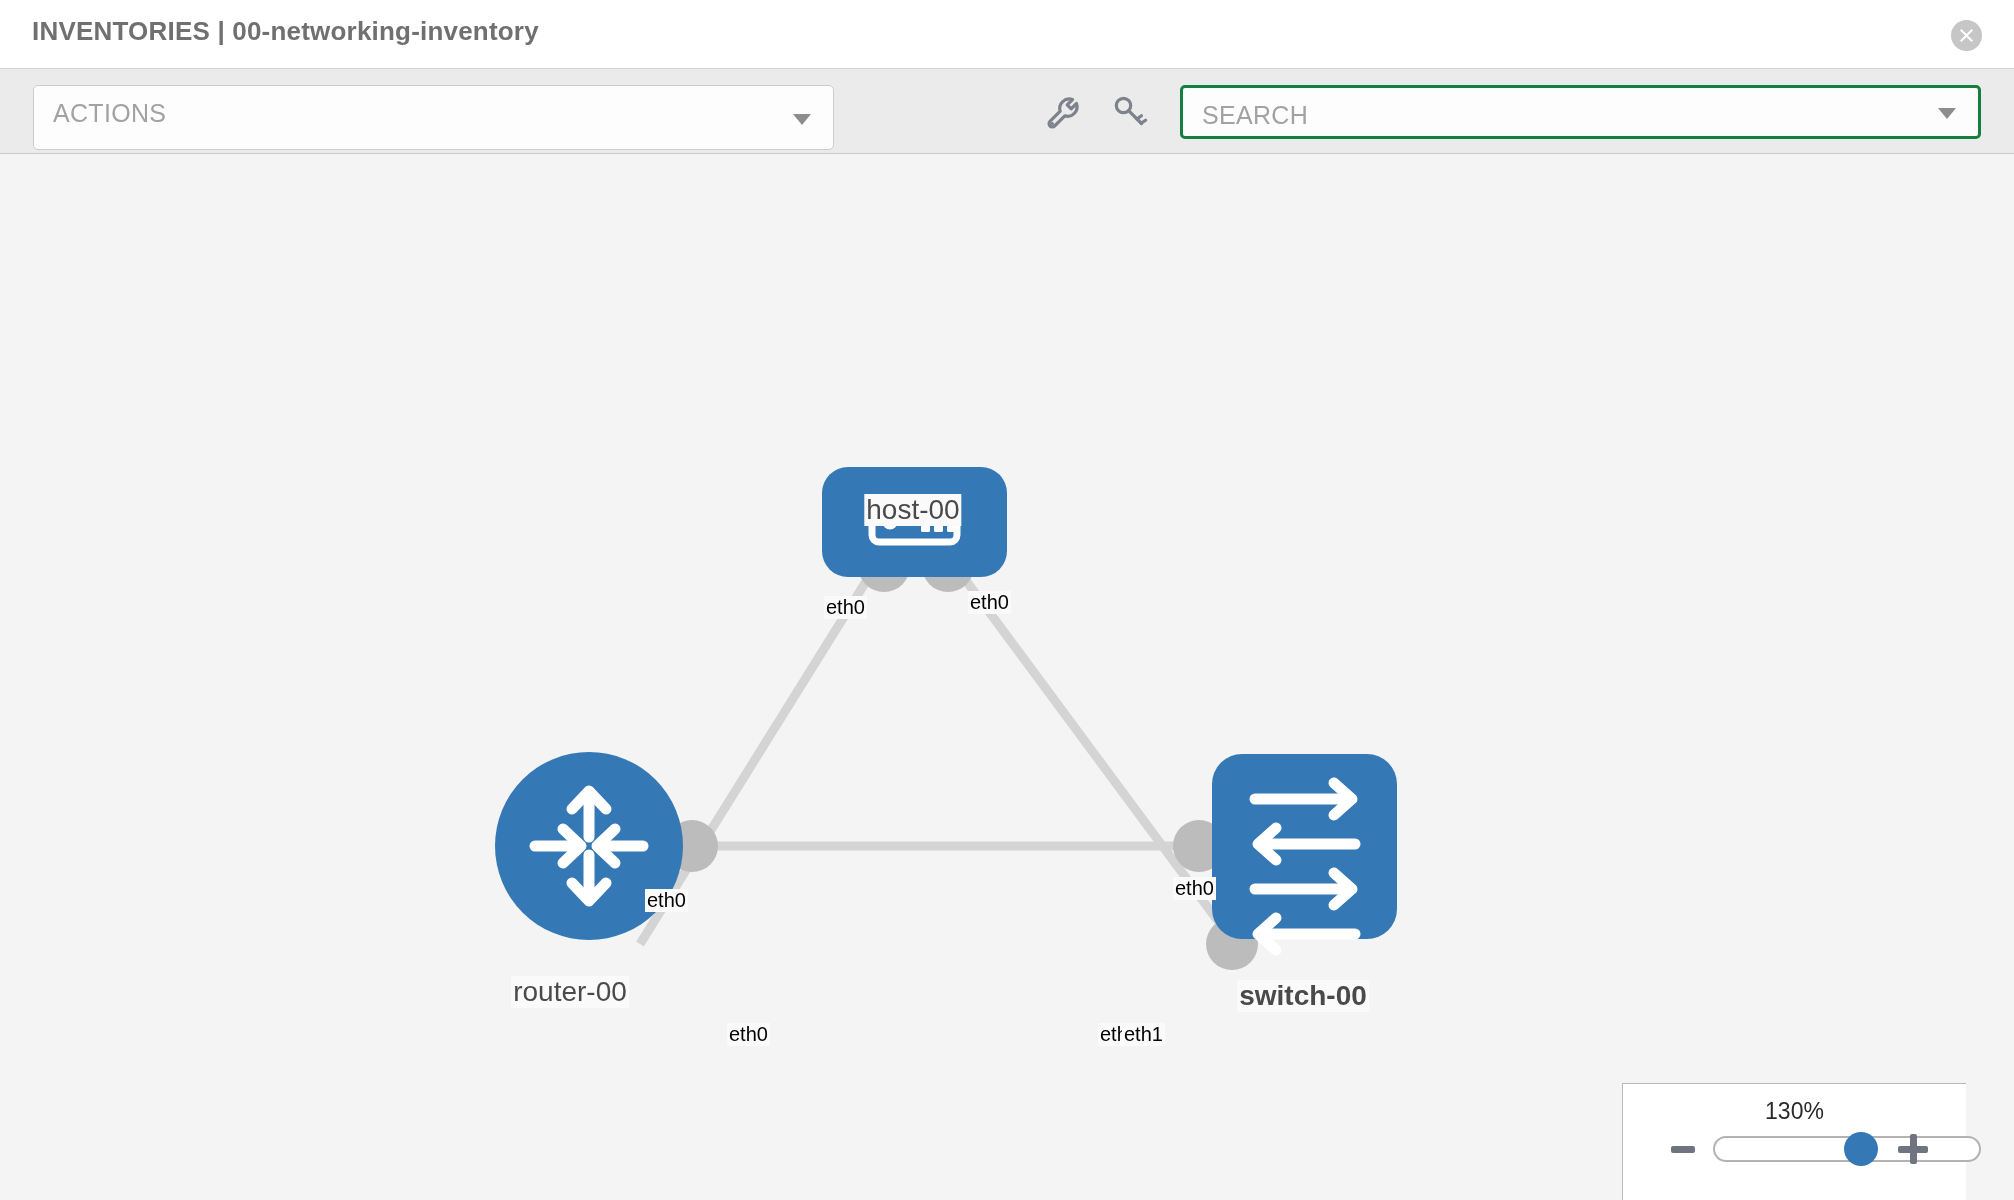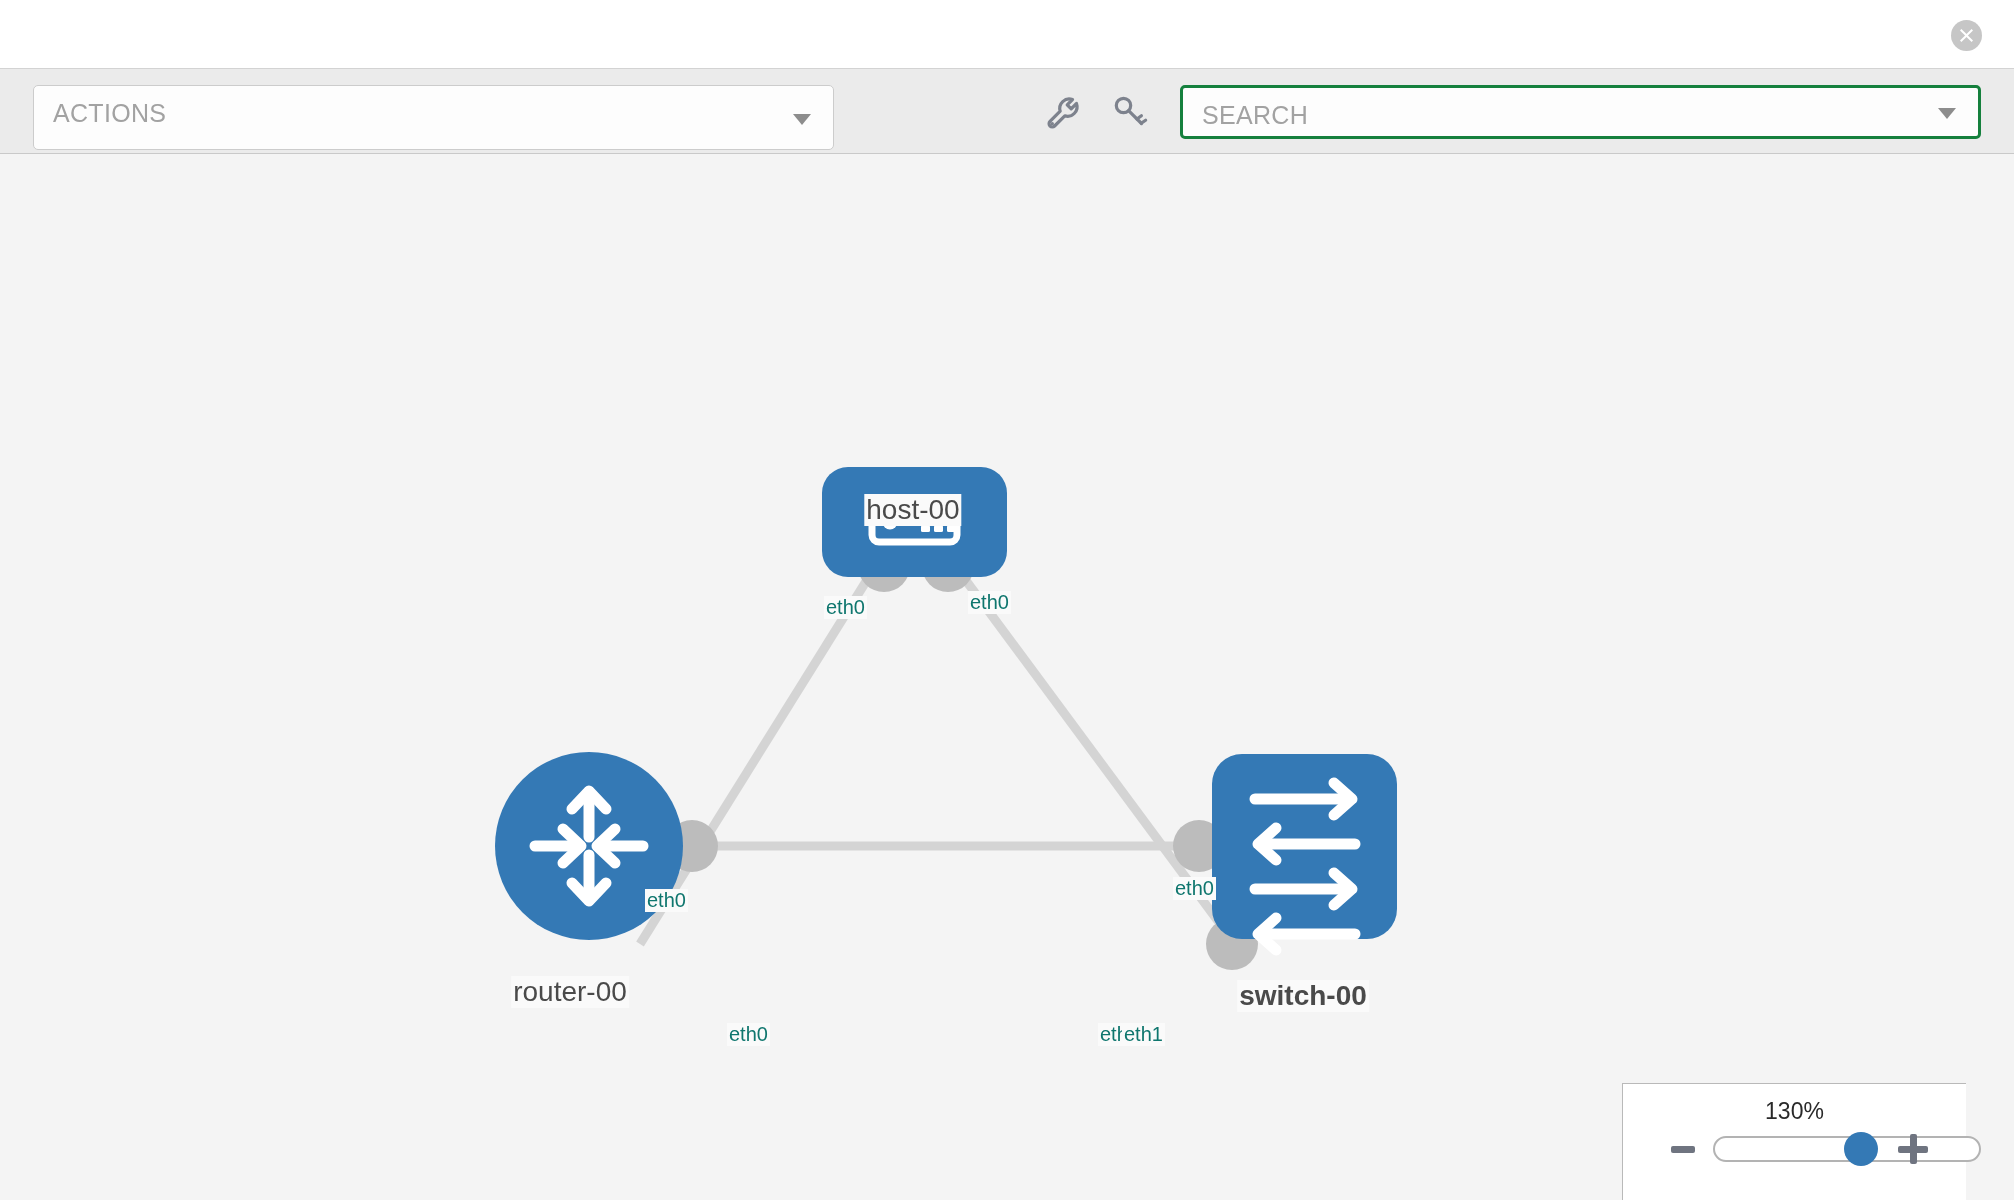--- a/index.html
+++ b/index.html
@@ -85,21 +85,21 @@
   .node-label {
     position: absolute;
     font-size: 28px; color: #4a4a4a;
     background: #fafafa;
     white-space: nowrap;
     padding: 0 2px;
     transform: translateX(-50%);
   }
   .iface-label {
     position: absolute;
-    font-size: 20px; color: #0f766e;
+    font-size: 20px; color: #000000;
     background: #fafafa;
     white-space: nowrap;
     padding: 0 2px;
   }
 
   
   .zoom-panel {
     position: absolute; left: 1622px; top: 1083px;
     width: 344px; height: 117px;
     background: #ffffff;
@@ -136,20 +136,21 @@
     width: 34px; height: 34px; border-radius: 50%;
     background: #3479b5; cursor: pointer;
   }
 </style>
 </head>
 <body>
 
 <div id="app">
 
   <div class="header">
+    <div class="header-title">INVENTORIES | 00-networking-inventory</div>
     <div class="close-icon">
       <svg width="19" height="19" viewBox="0 0 19 19" aria-hidden="true">
         <path d="M4.4 3.0 L9.5 8.1 L14.6 3.0 L16.0 4.4 L10.9 9.5 L16.0 14.6 L14.6 16.0 L9.5 10.9 L4.4 16.0 L3.0 14.6 L8.1 9.5 L3.0 4.4 Z" fill="#ffffff"></path>
       </svg>
     </div>
   </div>
 
   <div class="toolbar">
 
     <div class="actions-select">

